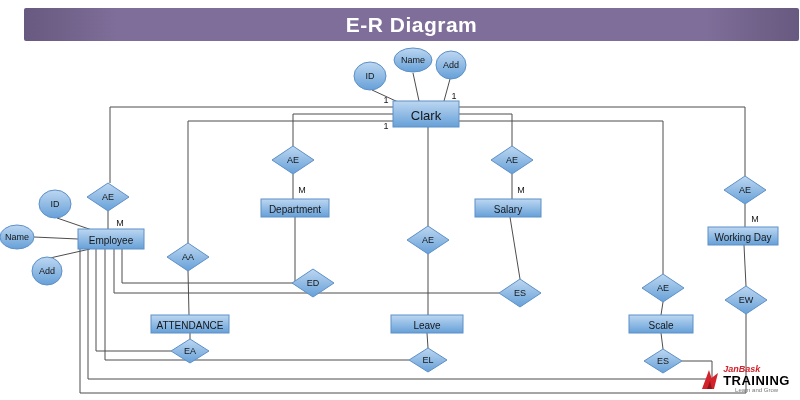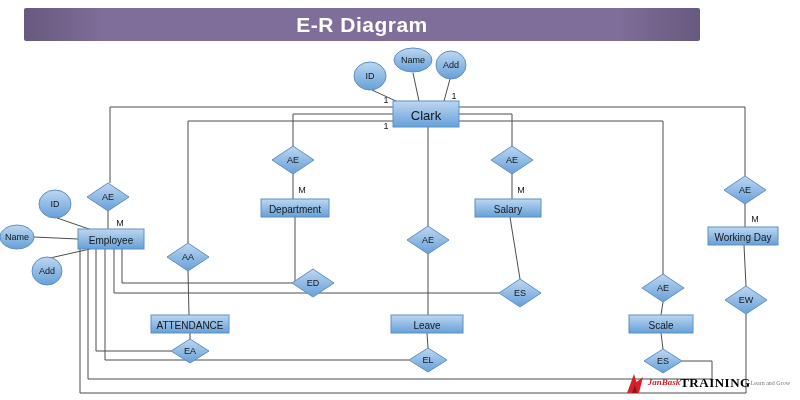--- a/index.html
+++ b/index.html
@@ -2,42 +2,42 @@
 <html><head>
 <meta charset="utf-8">
 <style>
   * { margin:0; padding:0; box-sizing:border-box; }
   html,body { width:800px; height:400px; }
   body {
     position:relative; overflow:hidden; background:#ffffff;
     font-family:"Liberation Sans", sans-serif;
   }
   .header {
-    position:absolute; left:24px; top:8px; width:676px; height:33px;
+    position:absolute; left:24px; top:8px; width:775px; height:33px;
     background:linear-gradient(90deg,#67597f,#7e6e99 12%,#7e6e99 88%,#67597f);
     color:#ffffff; display:flex; align-items:center; justify-content:center;
     font-size:21px; font-weight:700; letter-spacing:.5px; border-radius:2px;
   }
   svg.diagram { position:absolute; left:0; top:0; }
   svg.diagram text {
     font-family:"Liberation Sans", sans-serif; fill:#161616;
     text-anchor:middle; dominant-baseline:central;
   }
   svg.diagram polyline { fill:none; stroke:#4d4d4d; stroke-width:1; }
   svg.diagram .shape { fill:url(#shapeGrad); stroke:#5d90c8; stroke-width:1; }
   .t-entity { font-size:10px; }
   .t-entity-lg { font-size:13px; }
   .t-rel { font-size:9px; }
   .t-attr { font-size:9px; }
   .t-card { font-size:9px; }
   .logo {
     position:absolute; right:10px; bottom:6px;
     display:flex; align-items:center; gap:3px;
   }
-  .logo-text { display:flex; align-items:center;font-family:Liberation Serif, serif; }
+  .logo-text { display:flex; flex-direction:column; align-items:flex-start; }
   .logo-top { color:#d3222a; font-size:9px; font-weight:700; font-style:italic; line-height:1; }
   .logo-main { color:#000000; font-size:13px; font-weight:800; letter-spacing:.5px; line-height:1.05; }
   .logo-tag { color:#777; font-size:6px; line-height:1.1; align-self:center; }
 </style>
 </head>
 <body>
 
 <div class="header">E-R Diagram</div>
 
 <svg class="diagram" width="800" height="400" viewBox="0 0 800 400">

